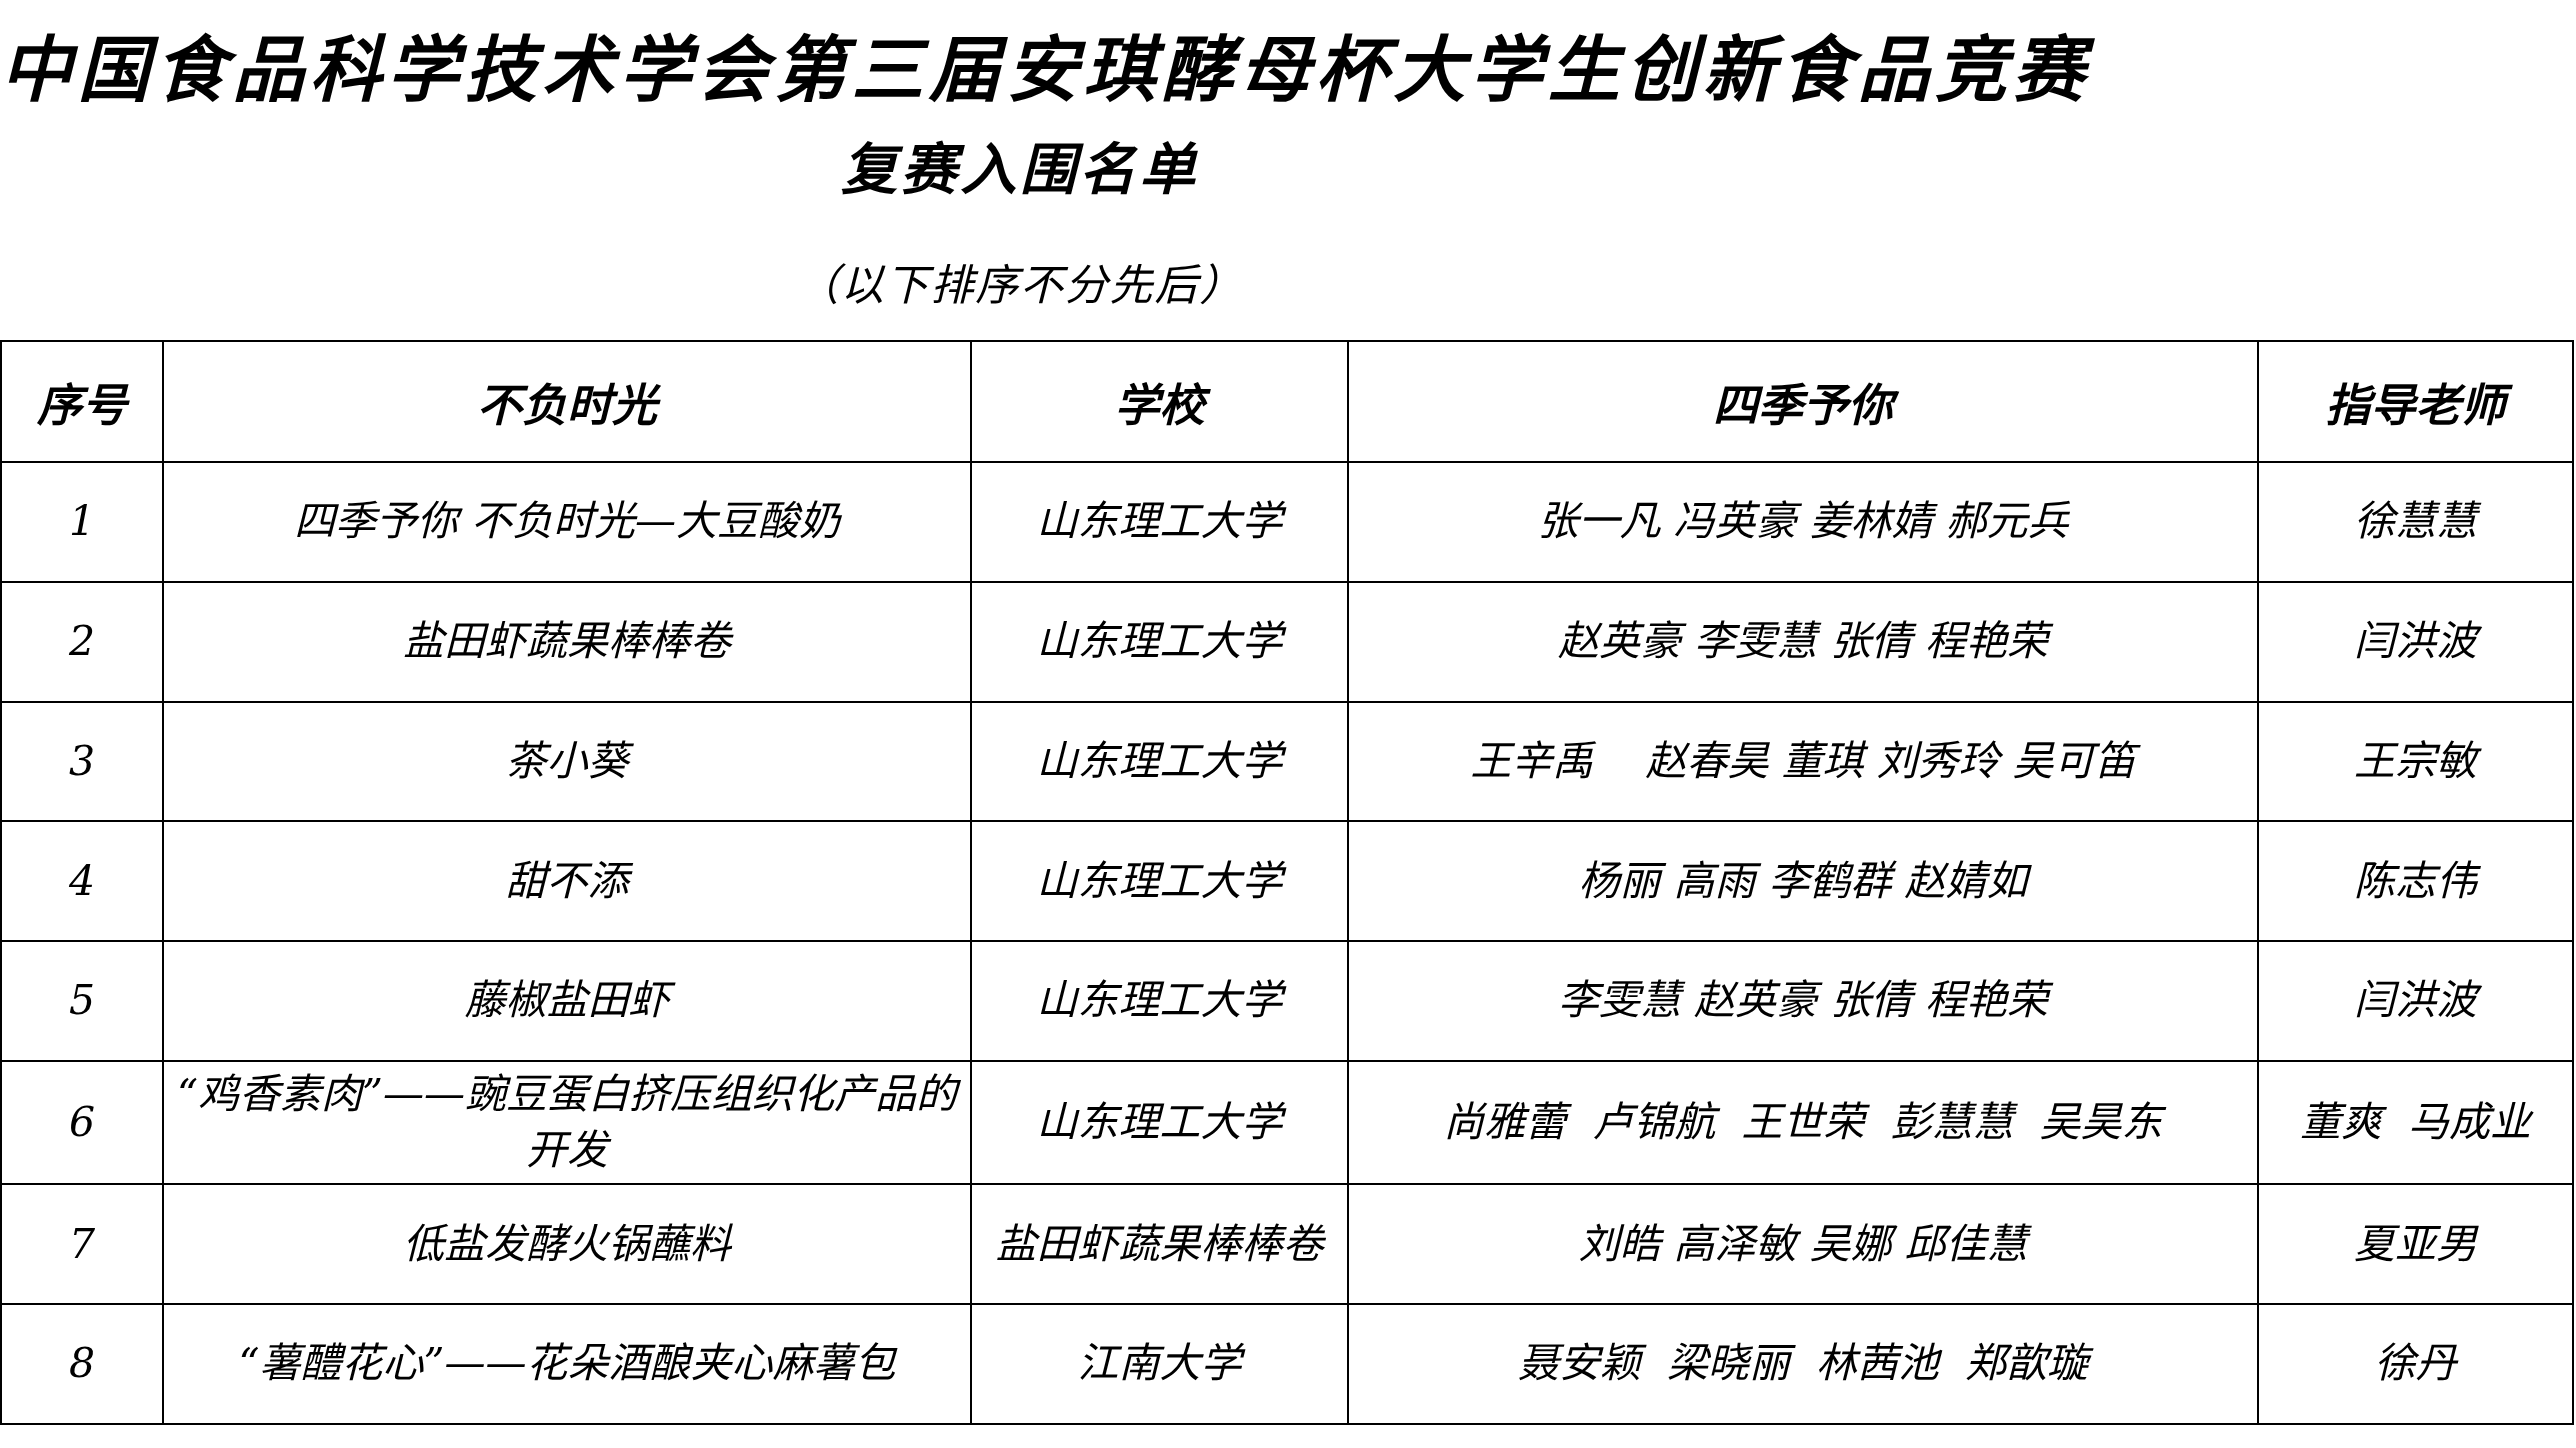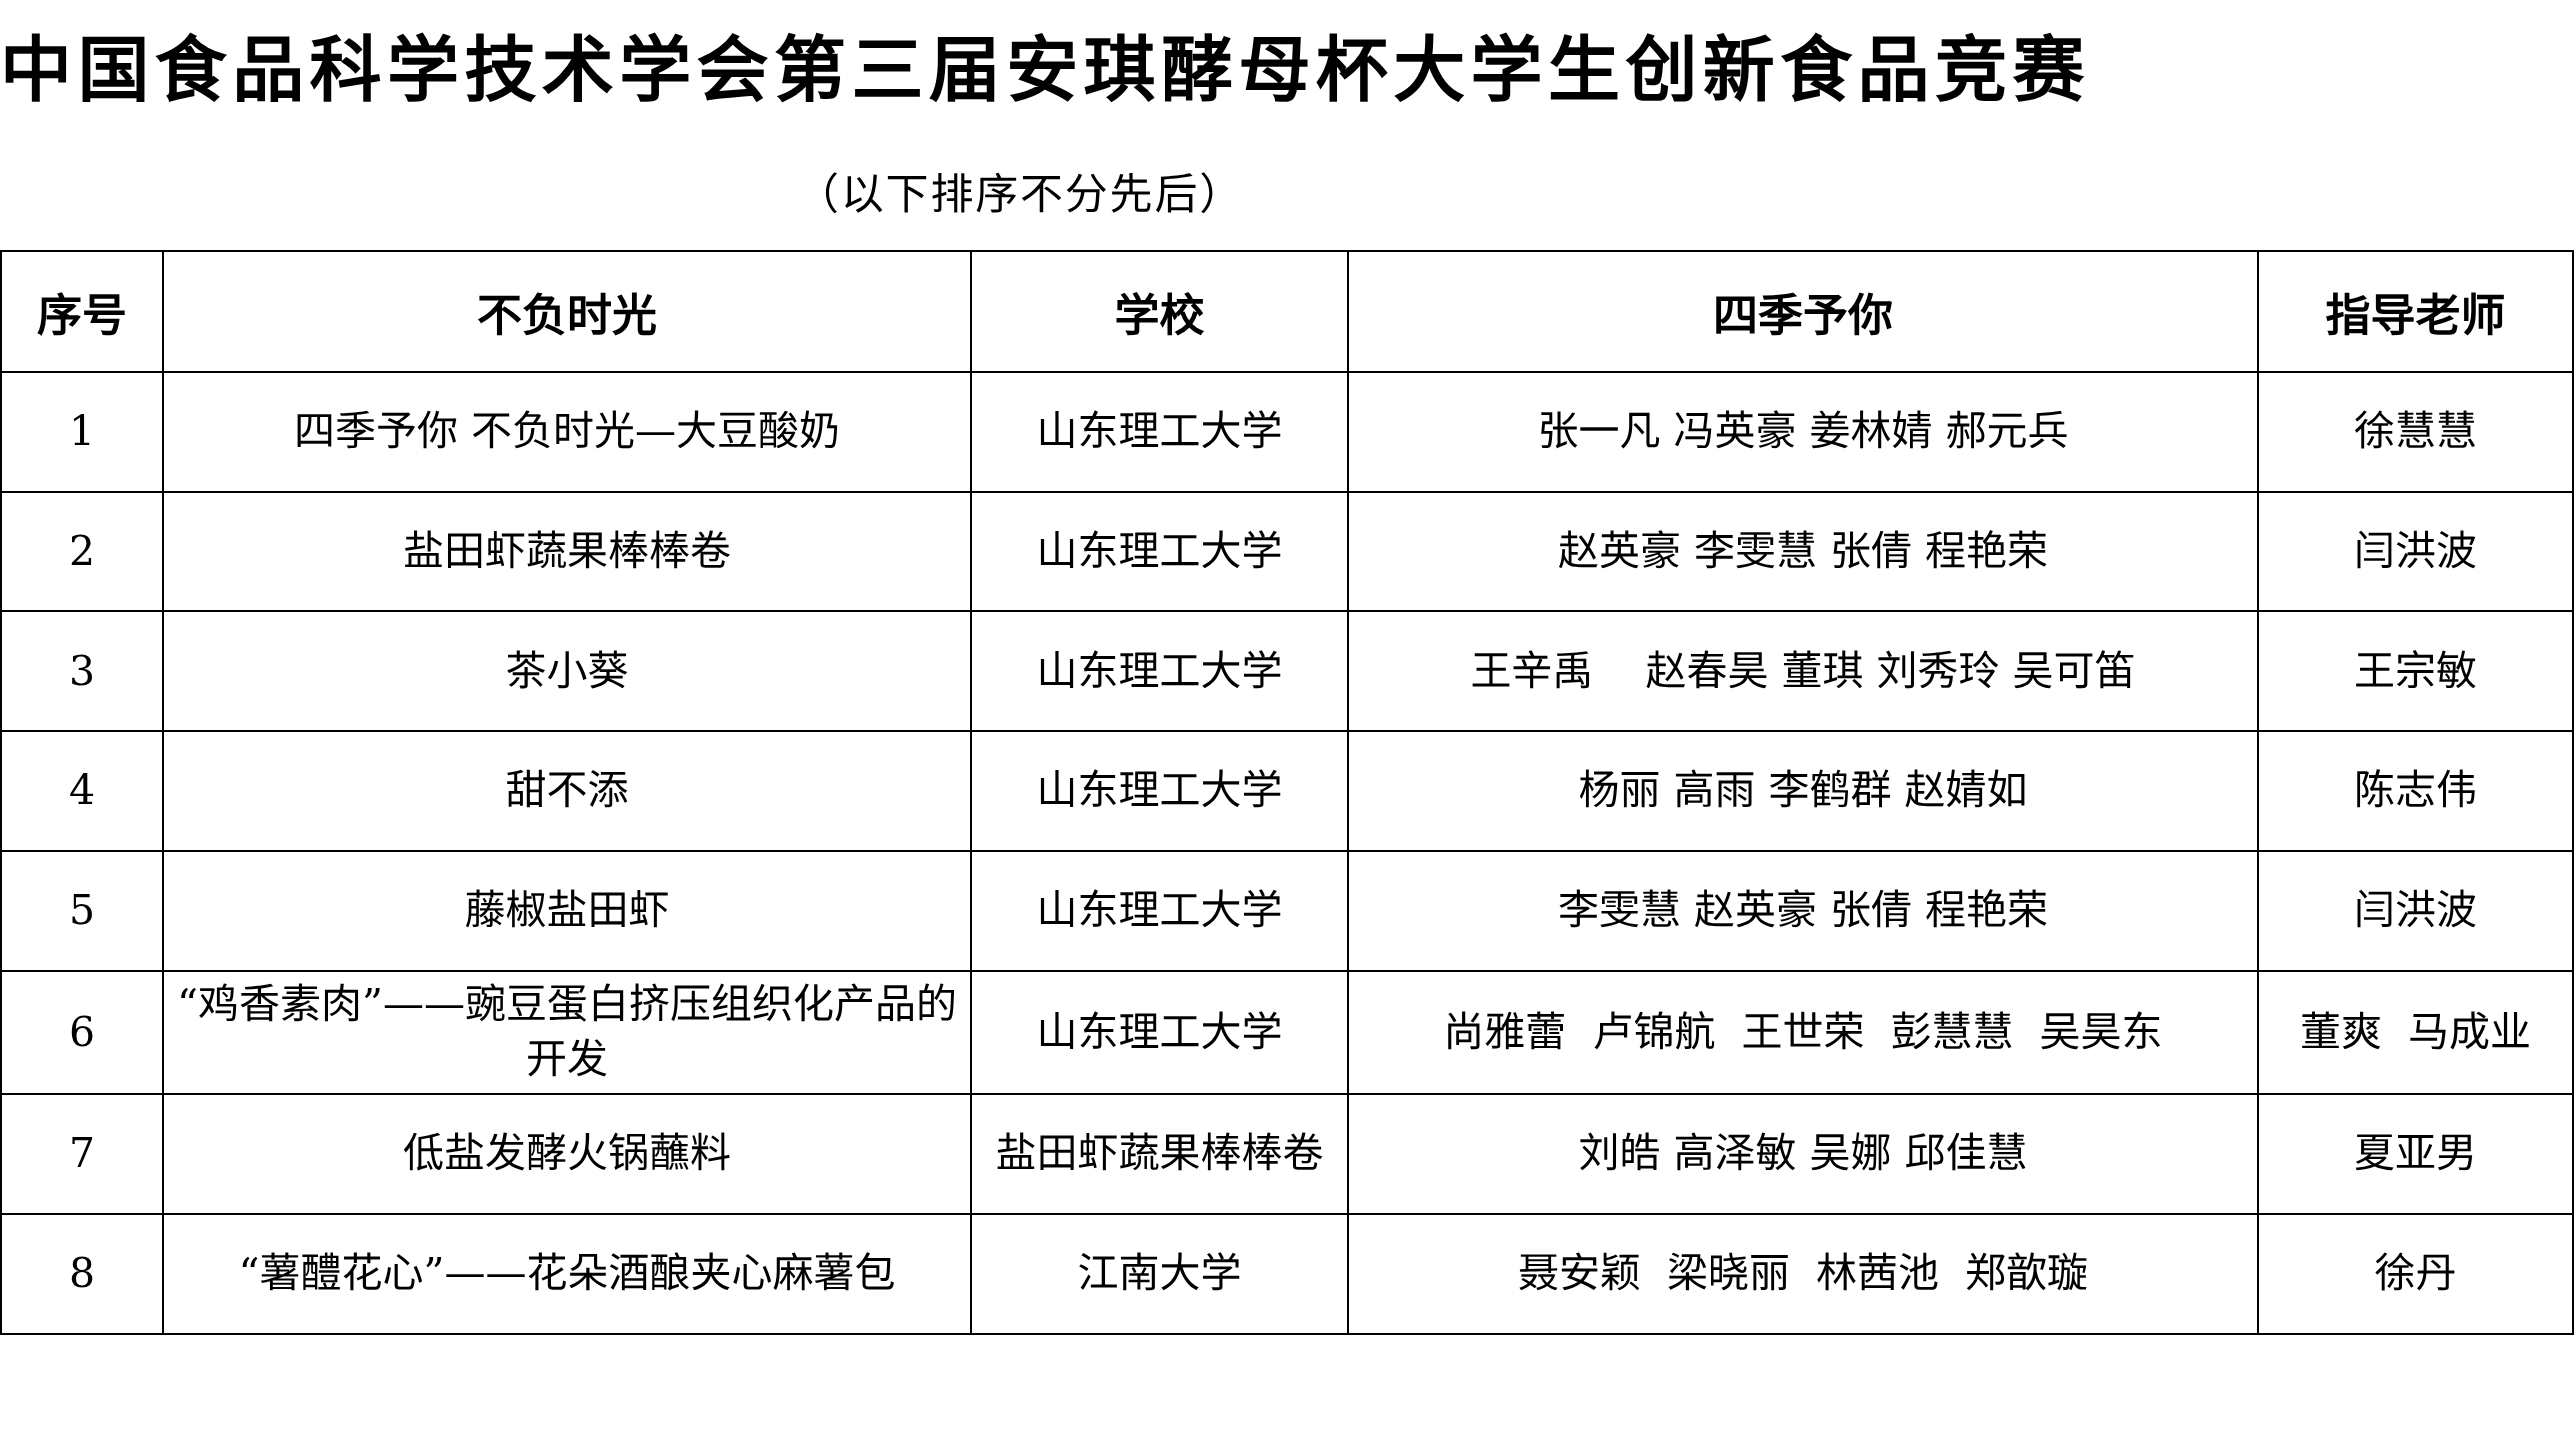--- a/index.html
+++ b/index.html
@@ -9,20 +9,21 @@
   }
   body {
     width: 2576px;
     height: 1448px;
     overflow: hidden;
     color: #000000;
     font-family: "DejaVu Serif", "Liberation Serif", serif;
   }
   .doc {
     width: 2040px;
+    font-style: italic;
   }
   .title {
     margin: 27px 0 0 0;
     text-align: center;
     font-size: 72px;
     line-height: 1.2;
     font-weight: 900;
     letter-spacing: 5.4px;
     white-space: nowrap;
   }
@@ -73,20 +74,21 @@
   td.cell-serial {
     font-size: 43px;
   }
 </style>
 </head>
 <body>
 
 <div class="doc">
 
   <h1 class="title">中国食品科学技术学会第三届安琪酵母杯大学生创新食品竞赛</h1>
+  <h2 class="subtitle">复赛入围名单</h2>
   <p class="note">（以下排序不分先后）</p>
 
   <table class="finalists">
     <colgroup>
       <col style="width:162px">
       <col style="width:808px">
       <col style="width:377px">
       <col style="width:910px">
       <col style="width:315px">
     </colgroup>

